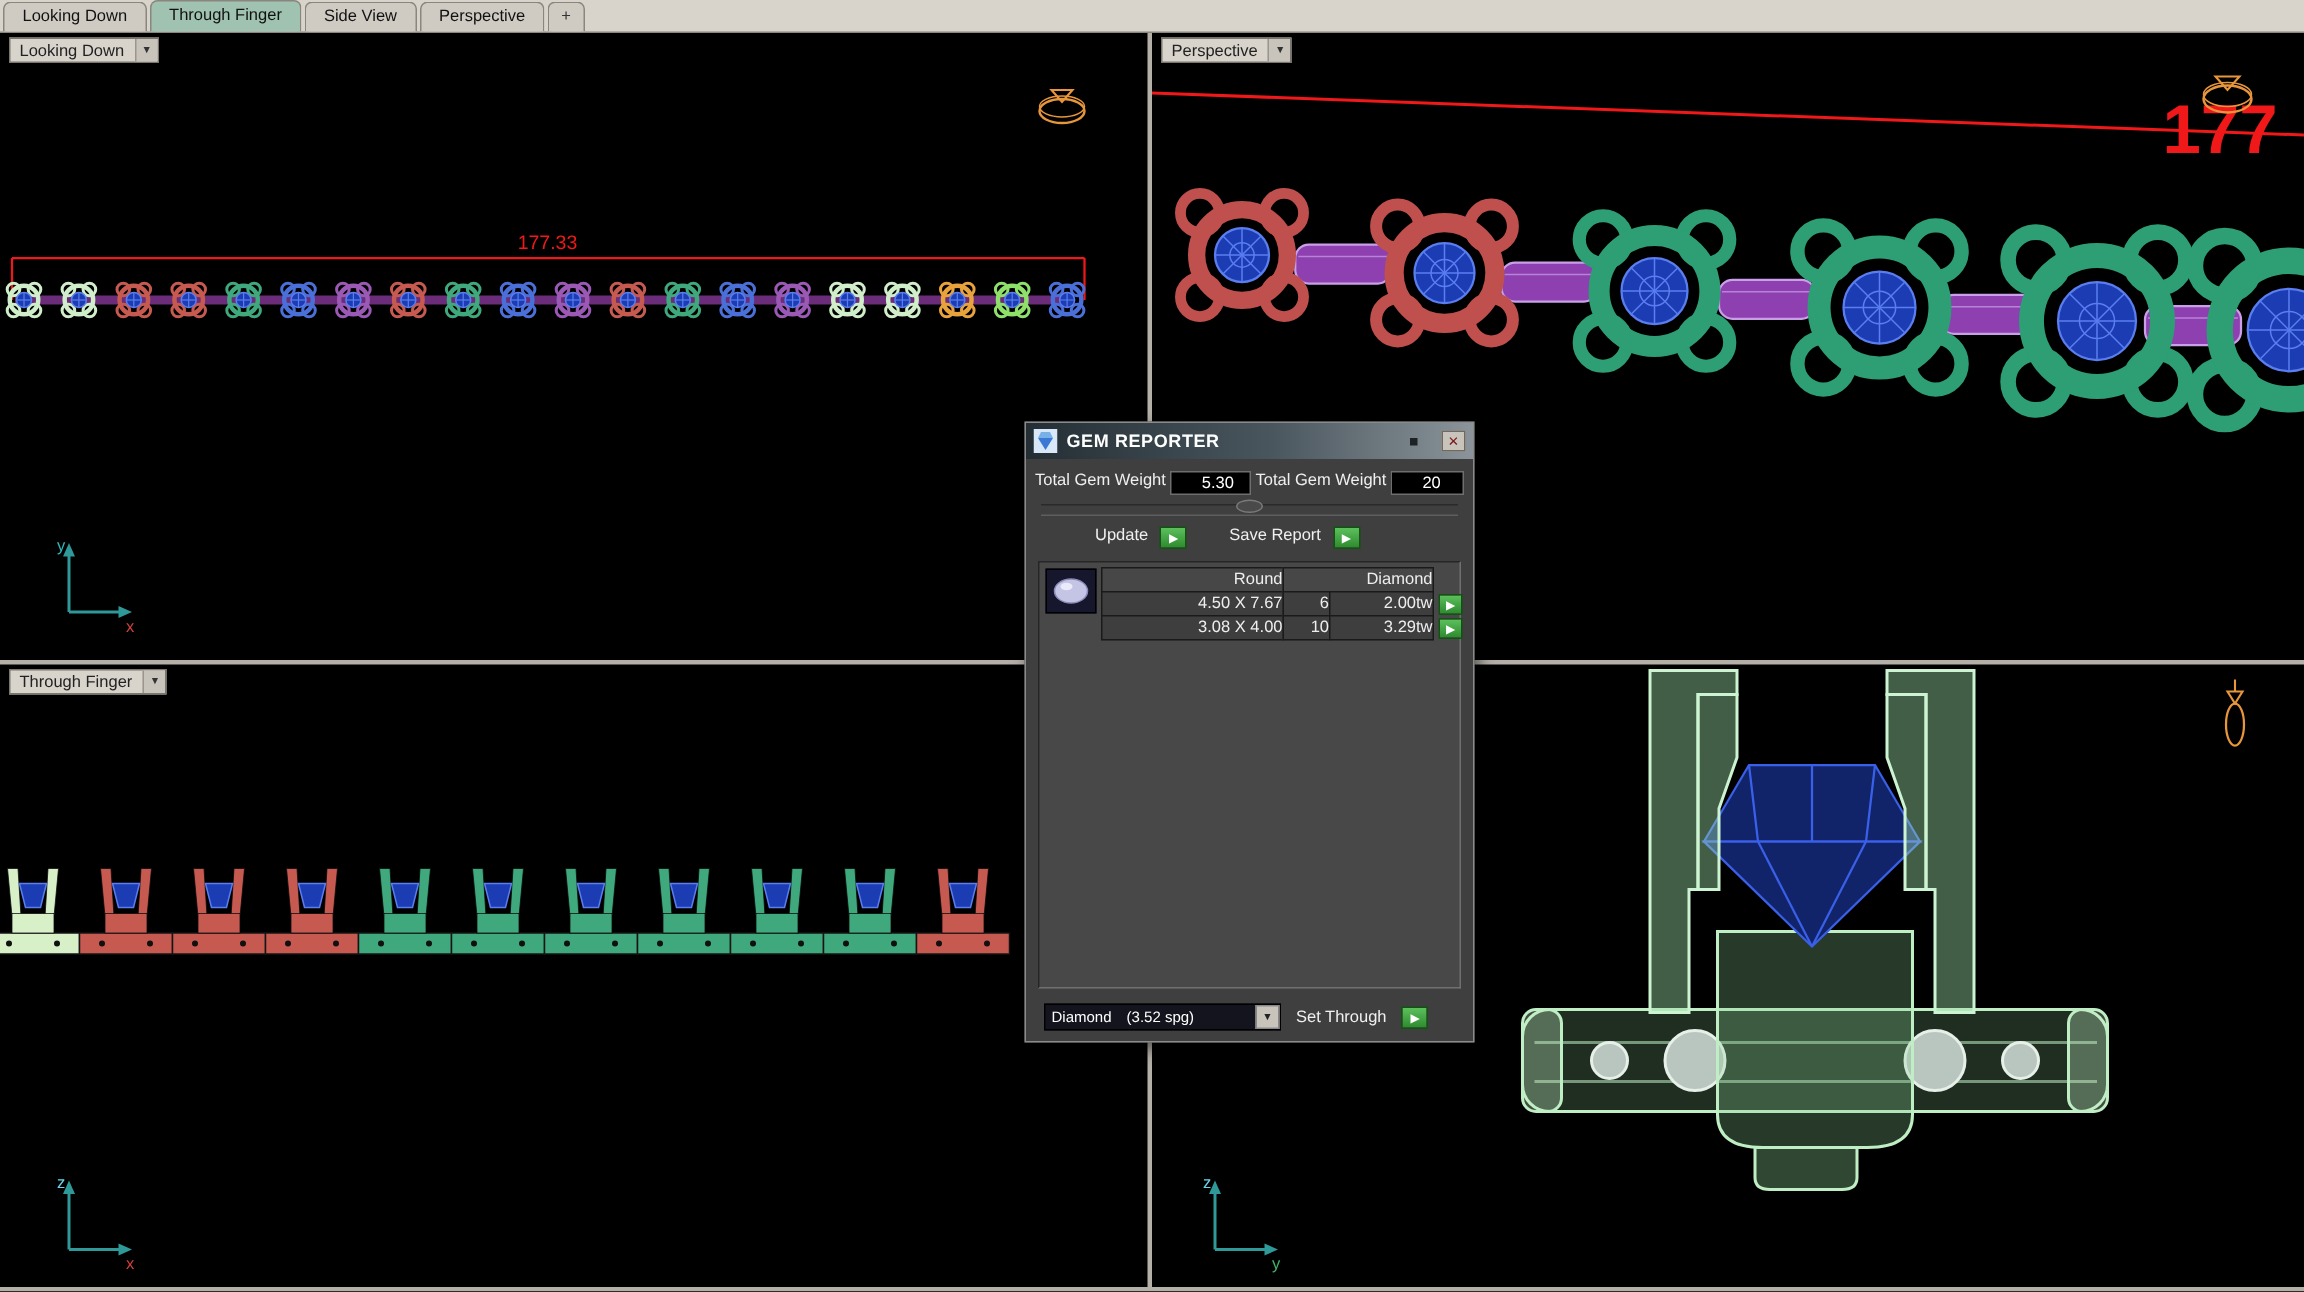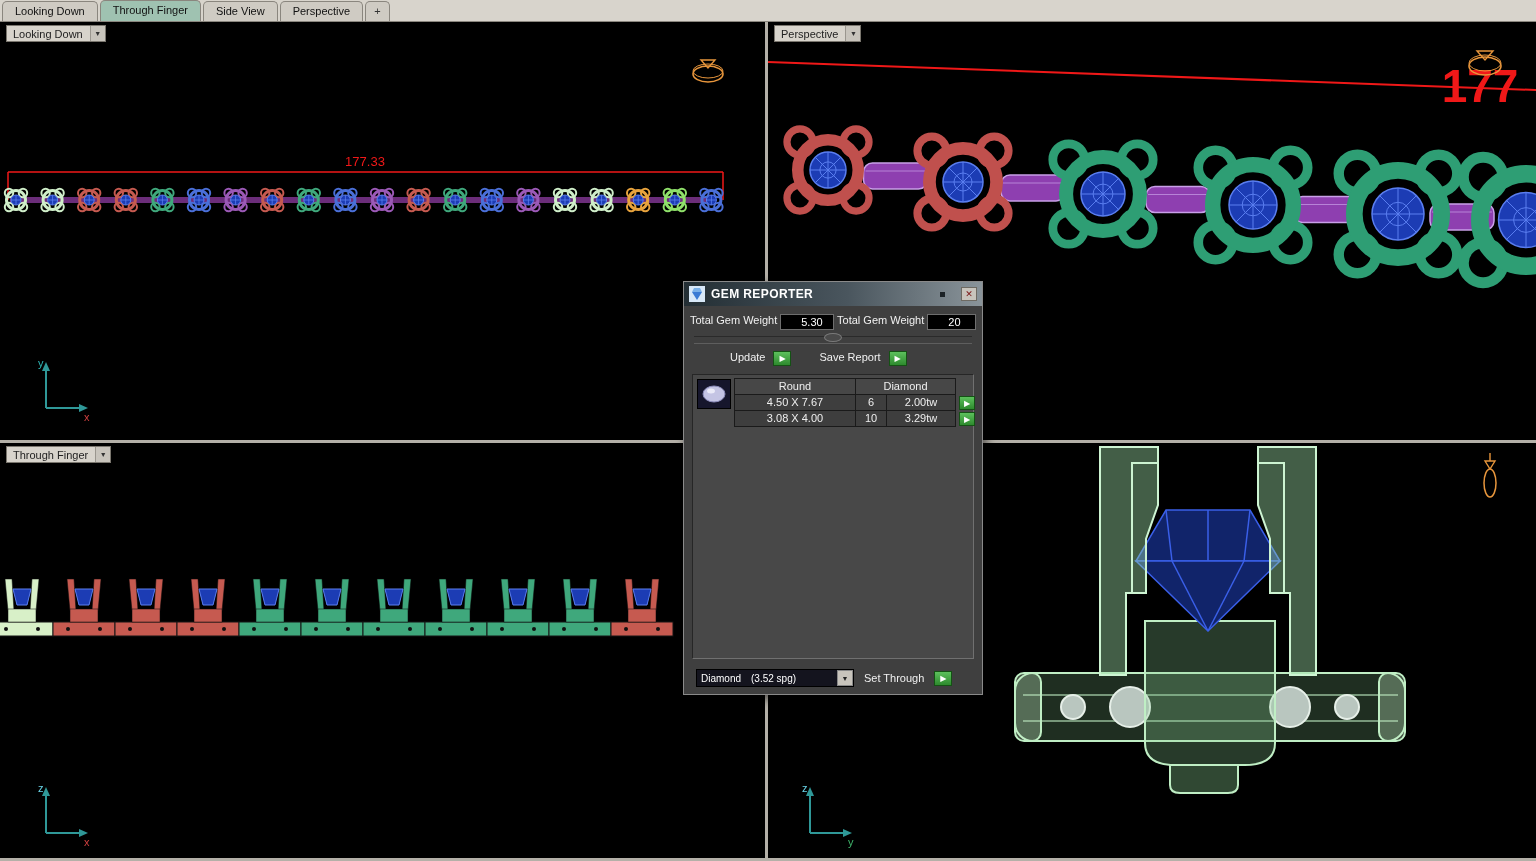--- a/index.html
+++ b/index.html
@@ -55,21 +55,21 @@
   .gbtn{width:18px;height:15px;background:linear-gradient(#5cc05c,#2e8a2e);border:1px solid #145214;
     color:#fff;font-size:8px;line-height:13px;text-align:center;flex:0 0 auto;cursor:default}
   .gbtn.small{width:16px;height:14px;margin-left:3px}
   .dlg-panel{position:absolute;left:8px;top:92px;right:8px;bottom:35px;background:#484848;
     border-top:1px solid #262626;border-left:1px solid #262626;
     border-right:1px solid #707070;border-bottom:1px solid #707070}
   .gem-thumb{position:absolute;left:4px;top:4px;width:34px;height:30px;background:#16162c;border:1px solid #000}
   .tbl{position:absolute;left:42px;top:4px}
   .trow{display:flex;align-items:center;margin-top:-1px}
   .c{border:1px solid #1a1a1a;background:#3e3e3e;color:#eee;font-size:11px;height:17px;
-    line-height:15px;text-align:center;margin-left:-1px}
+    line-height:15px;text-align:right;margin-left:-1px}
   .c.hd{background:#474747}
   .c1{width:122px}.c2{width:32px}.c3{width:70px}.c23{width:101px}
   .dlg-bottom{position:absolute;left:0;bottom:0;height:32px;width:100%;display:flex;
     align-items:center;padding:0 12px;gap:10px}
   .combo{width:158px;height:18px;background:#14141e;border:1px solid #000;display:flex;
     align-items:center;color:#fff;font-size:10px;padding-left:4px;gap:10px}
   .combo-btn{margin-left:auto;width:16px;height:16px;background:#c8c4bc;border:1px solid #888;
     color:#222;font-size:7px;line-height:15px;text-align:center}
 </style>
 </head>

